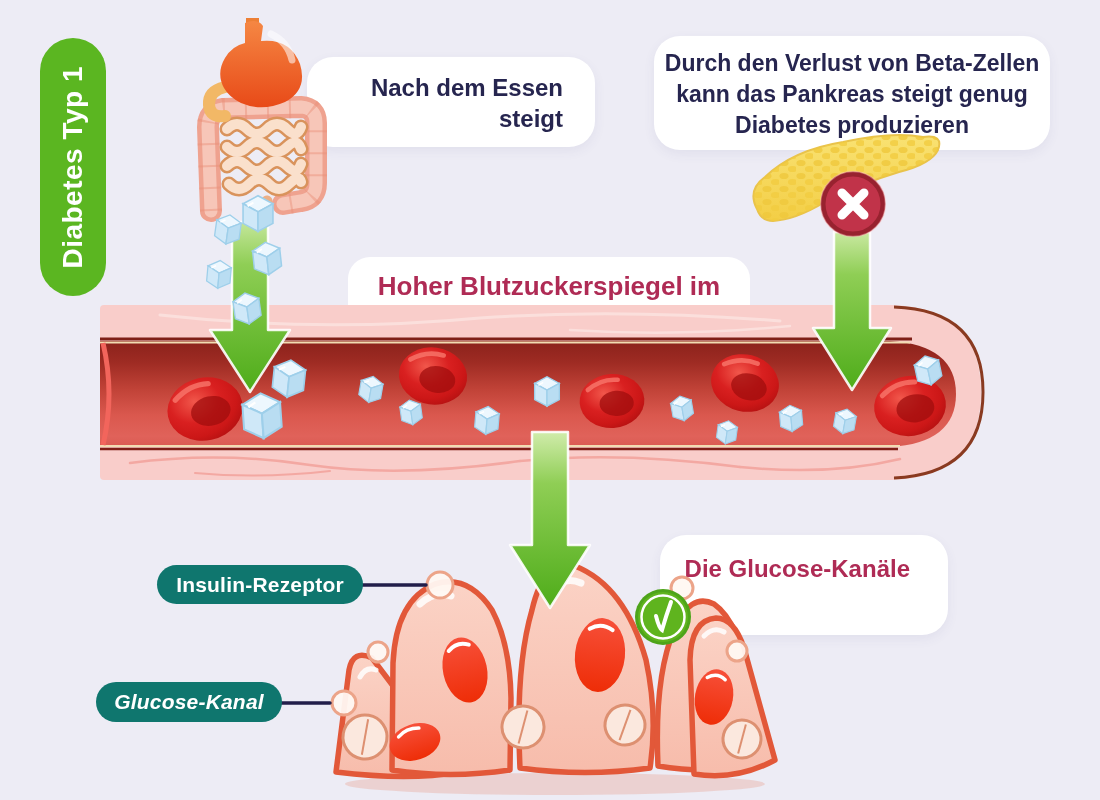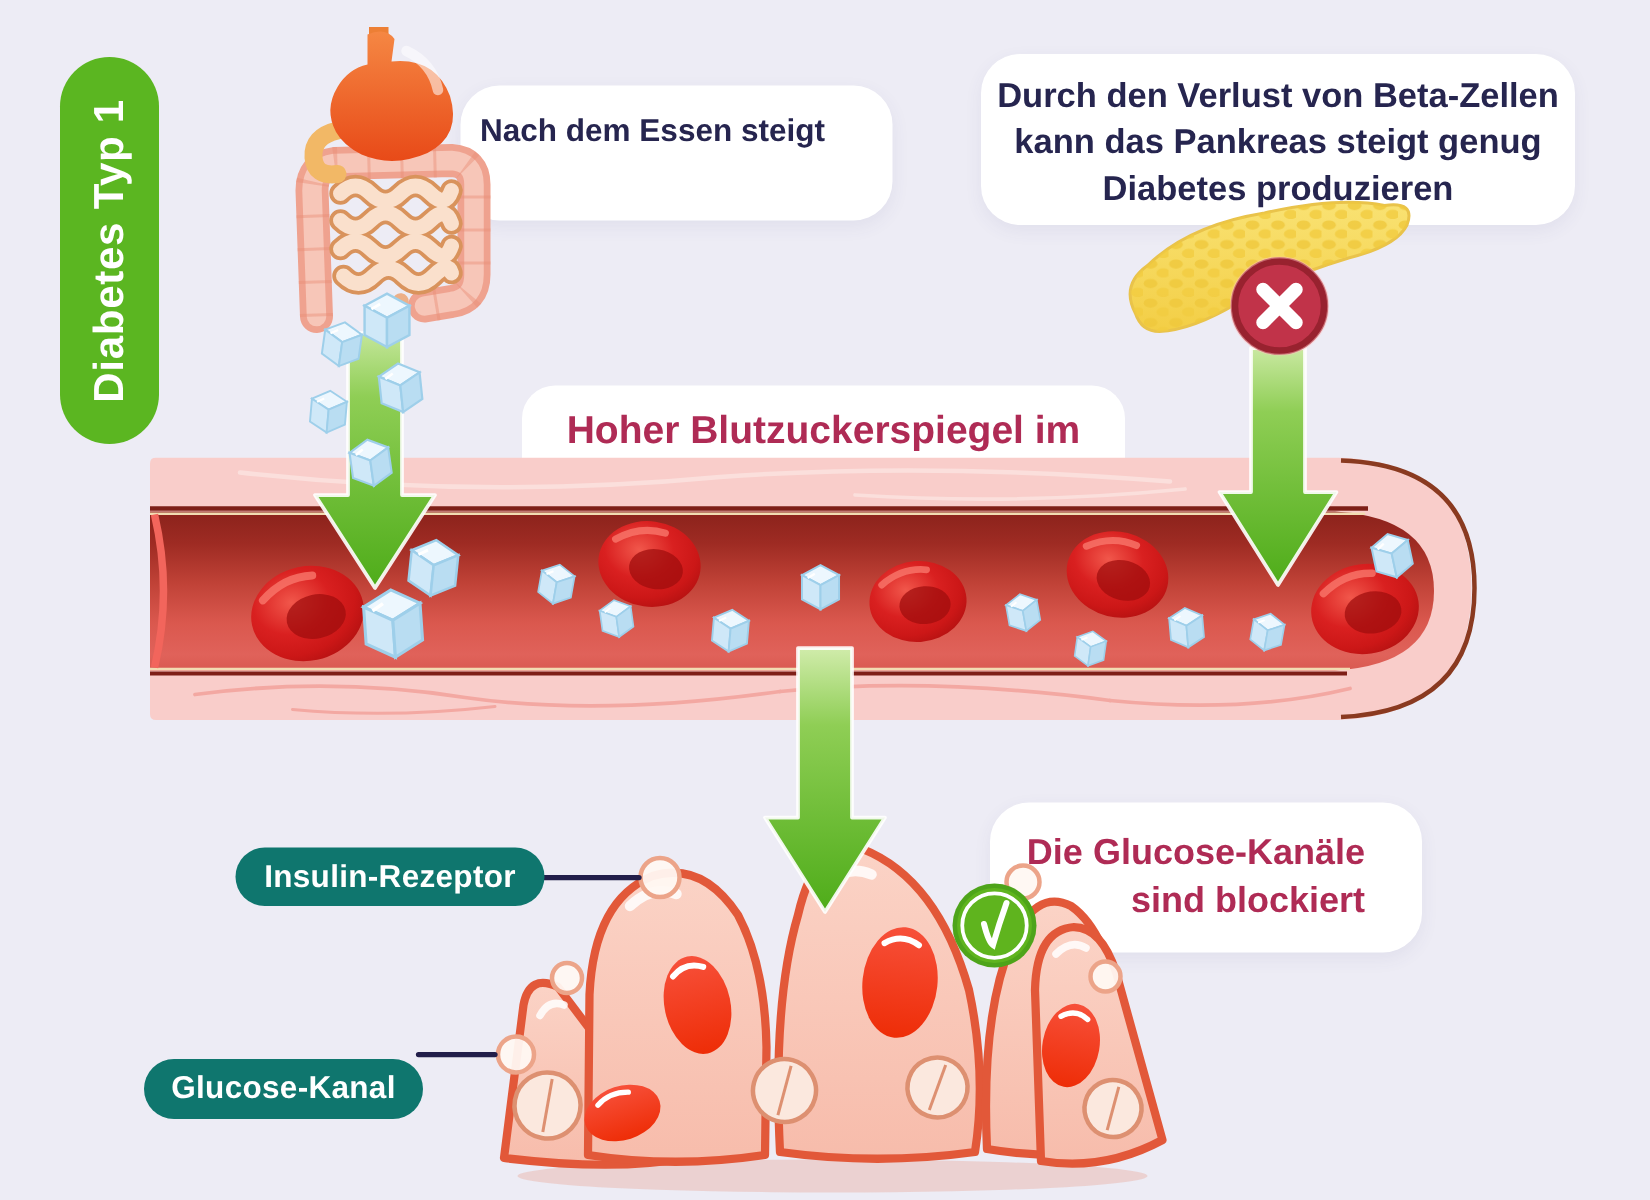--- a/index.html
+++ b/index.html
@@ -9,22 +9,22 @@
   
   .side-badge{position:absolute;left:40px;top:38px;width:66px;height:258px;background:#5BB621;
     border-radius:34px;display:flex;align-items:center;justify-content:center;z-index:2;}
   .side-badge span{writing-mode:vertical-rl;transform:rotate(180deg);color:#fff;font-weight:bold;
     font-size:28px;letter-spacing:.5px;white-space:nowrap;}
 
   
   .bubble{position:absolute;background:#fff;border-radius:26px;z-index:2;
     box-shadow:0 4px 12px rgba(70,70,130,.07);color:#26254F;font-weight:bold;}
   .bubble .ln{display:block;}
-  .bubble-meal{left:307px;top:57px;width:288px;height:90px;font-size:21px;line-height:31px;
-    text-align:center;padding:0;box-sizing:border-box;}
+  .bubble-meal{left:307px;top:57px;width:288px;height:90px;font-size:24px;line-height:31px;
+    text-align:right;padding:0;box-sizing:border-box;}
   .bubble-meal .inner{padding:15px 32px 0 0;}
   .bubble-pancreas{left:654px;top:36px;width:396px;height:114px;font-size:23px;line-height:31px;
     text-align:center;box-sizing:border-box;}
   .bubble-pancreas .inner{padding:12px 10px 0 10px;}
   .bubble-blocked{left:660px;top:535px;width:288px;height:100px;font-size:24px;line-height:32px;
     text-align:right;color:#AF2B55;box-sizing:border-box;z-index:2;}
   .bubble-blocked .inner{padding:18px 38px 0 0;}
 
   
   .vessel-title{position:absolute;left:348px;top:257px;width:402px;height:70px;background:#fff;
@@ -37,21 +37,21 @@
 
   
   .x-badge{position:absolute;left:820px;top:171px;width:66px;height:66px;z-index:5;}
   .check-badge{position:absolute;left:634px;top:588px;width:58px;height:58px;z-index:5;}
 
   
   .pill{position:absolute;background:#0f766e;color:#fff;font-weight:bold;font-size:21px;
     display:flex;align-items:center;justify-content:center;border-radius:21px;z-index:5;
     letter-spacing:.2px;}
   .pill-insulin{left:157px;top:565px;width:206px;height:39px;}
-  .pill-glucose{left:96px;top:706px;width:186px;height:40px;}
+  .pill-glucose{left:96px;top:682px;width:186px;height:40px;font-style:italic;}
 </style>
 </head>
 <body>
 
 <div class="stage">
 
   <div class="side-badge">
     <span>Diabetes Typ 1</span>
   </div>
 
@@ -69,21 +69,20 @@
     </div>
   </div>
 
   <div class="vessel-title">
     <span>Hoher Blutzuckerspiegel im Körper</span>
   </div>
 
   <div class="bubble bubble-blocked">
     <div class="inner">
       <span class="ln">Die Glucose-Kanäle</span>
-      <span class="ln">sind blockiert</span>
     </div>
   </div>
 
   <svg class="svg-abs z3" style="left:175px;top:15px;" width="165" height="230" viewBox="0 0 165 230">
     <defs>
       <linearGradient id="stomachG" x1="0" y1="0" x2="0" y2="1">
         <stop offset="0" stop-color="#F58743"></stop>
           <stop offset="1" stop-color="#E84A18"></stop>
       </linearGradient>
     </defs>

